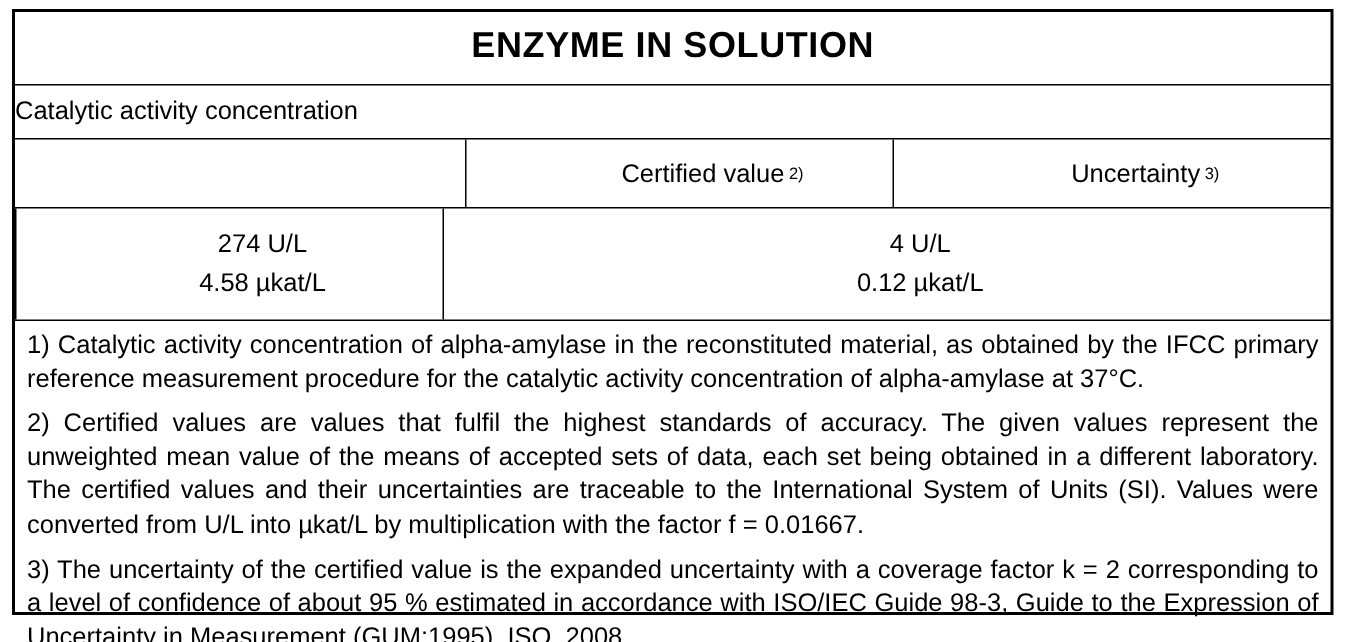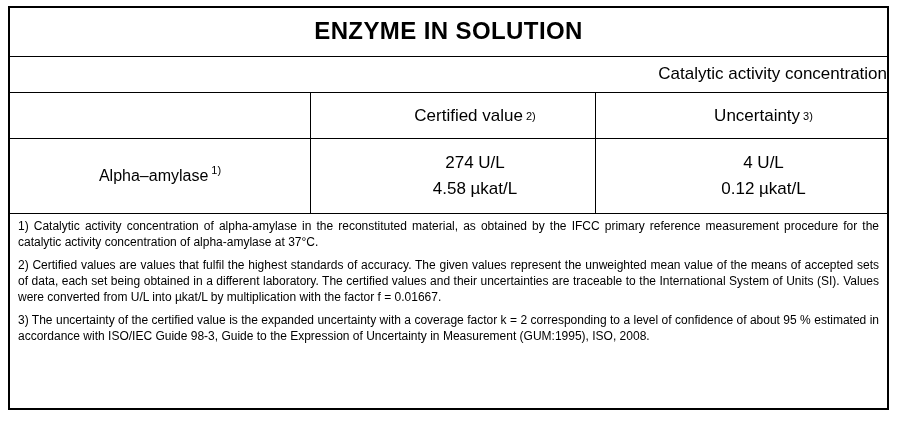--- a/index.html
+++ b/index.html
@@ -37,21 +37,21 @@
     padding: 9px 0 11px 0;
   }
   .title-text {
     font-size: 24px;
     font-weight: bold;
     letter-spacing: 0.4px;
   }
   
   .subtitle-row {
     border-bottom: 1.5px solid #000000;
-    text-align: right;
+    text-align: left;
     padding: 7px 0 8px 0;
   }
   .subtitle-text {
     font-size: 17px;
     font-weight: normal;
   }
   
   .table-head {
     display: flex;
     border-bottom: 1.5px solid #000000;
@@ -106,21 +106,21 @@
   }
   .val-line {
     line-height: 1.55;
   }
   
   .notes {
     padding: 5px 8px 4px 8px;
     flex: 1 1 auto;
   }
   .note {
-    font-size: 12px;
+    font-size: 17px;
     line-height: 1.33;
     text-align: justify;
     margin-bottom: 7px;
   }
   .note:last-child { margin-bottom: 0; }
 </style>
 </head>
 <body>
 
 <div class="page">
@@ -146,27 +146,20 @@
       </div>
       <div class="col-unc">
         <div class="head-cell">
           <span>Uncertainty</span>
             <sup>3)</sup>
         </div>
       </div>
     </div>
 
     <div class="table-body">
-      <div class="col-analyte">
-        <div class="body-cell analyte">
-          <div class="val-line">
-            <span>Alpha–amylase</span><sup>1)</sup>
-          </div>
-        </div>
-      </div>
       <div class="col-value">
         <div class="body-cell">
           <div class="val-line">274 U/L</div>
           <div class="val-line">4.58 µkat/L</div>
         </div>
       </div>
       <div class="col-unc">
         <div class="body-cell">
           <div class="val-line">4 U/L</div>
           <div class="val-line">0.12 µkat/L</div>

